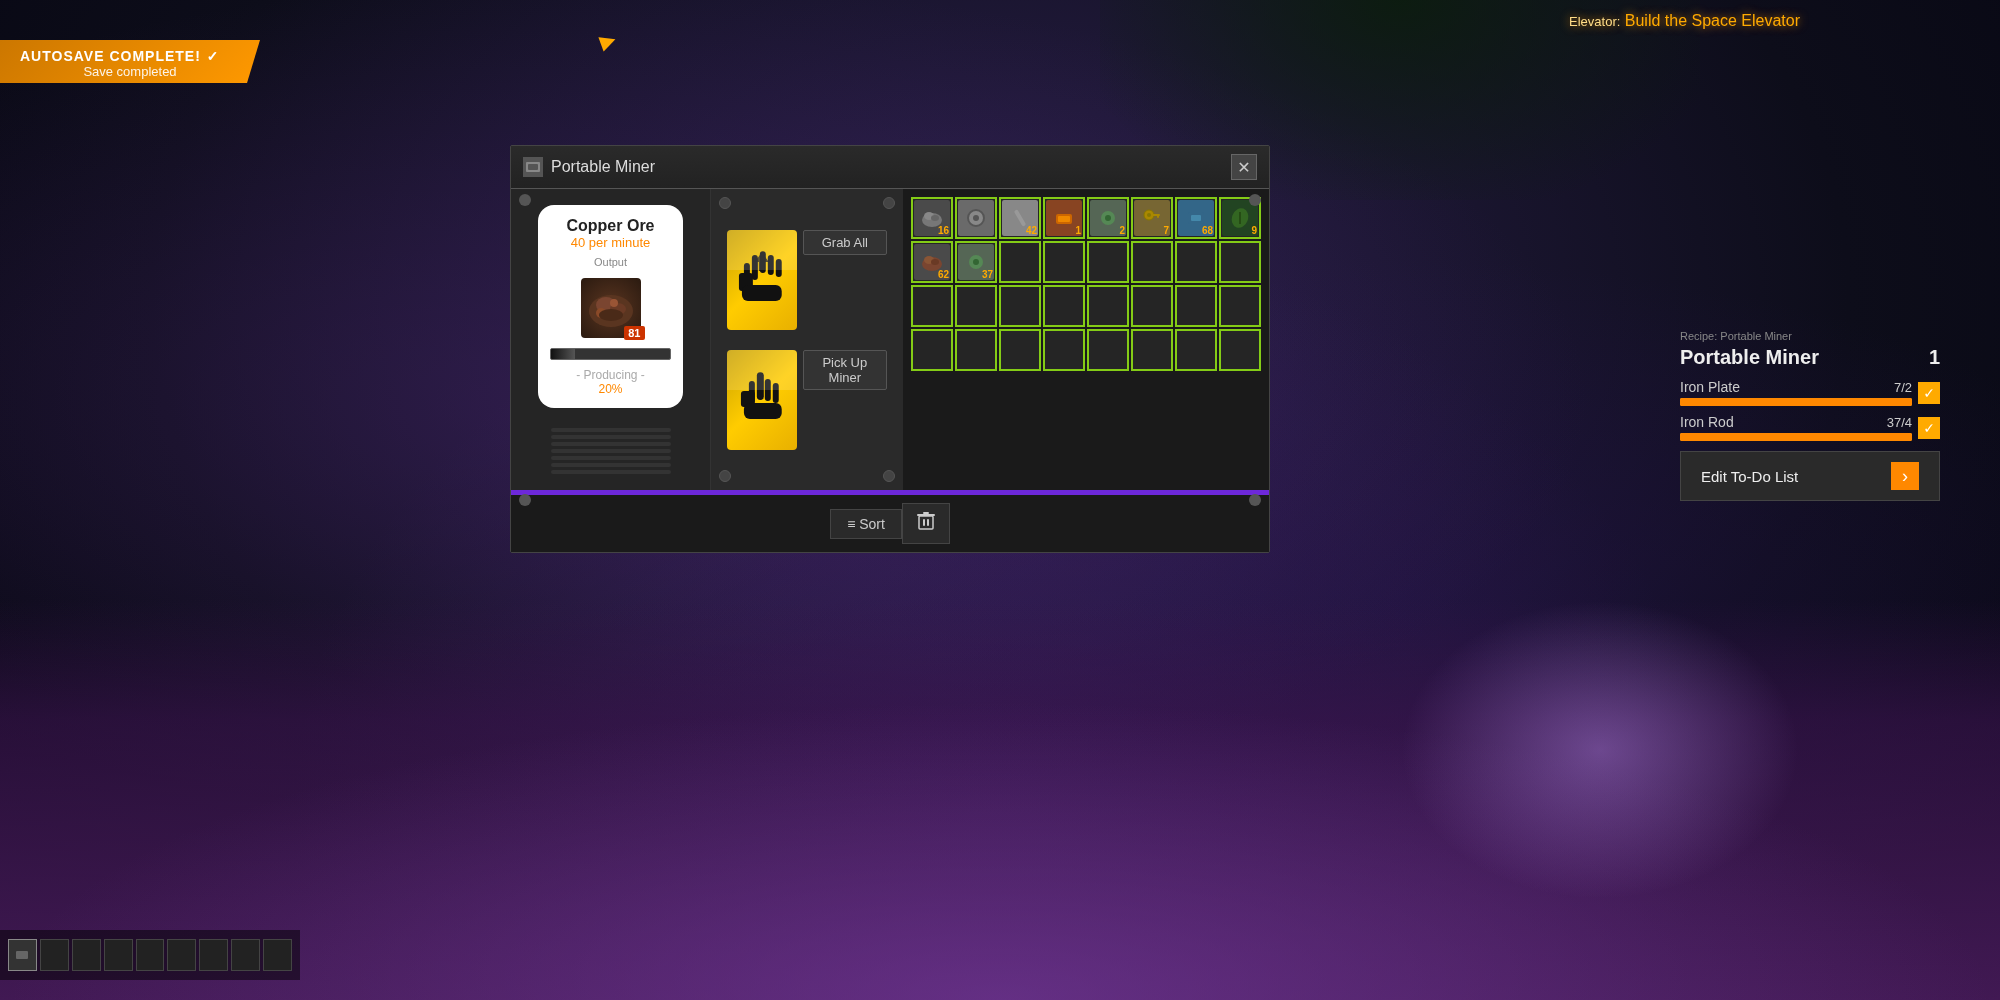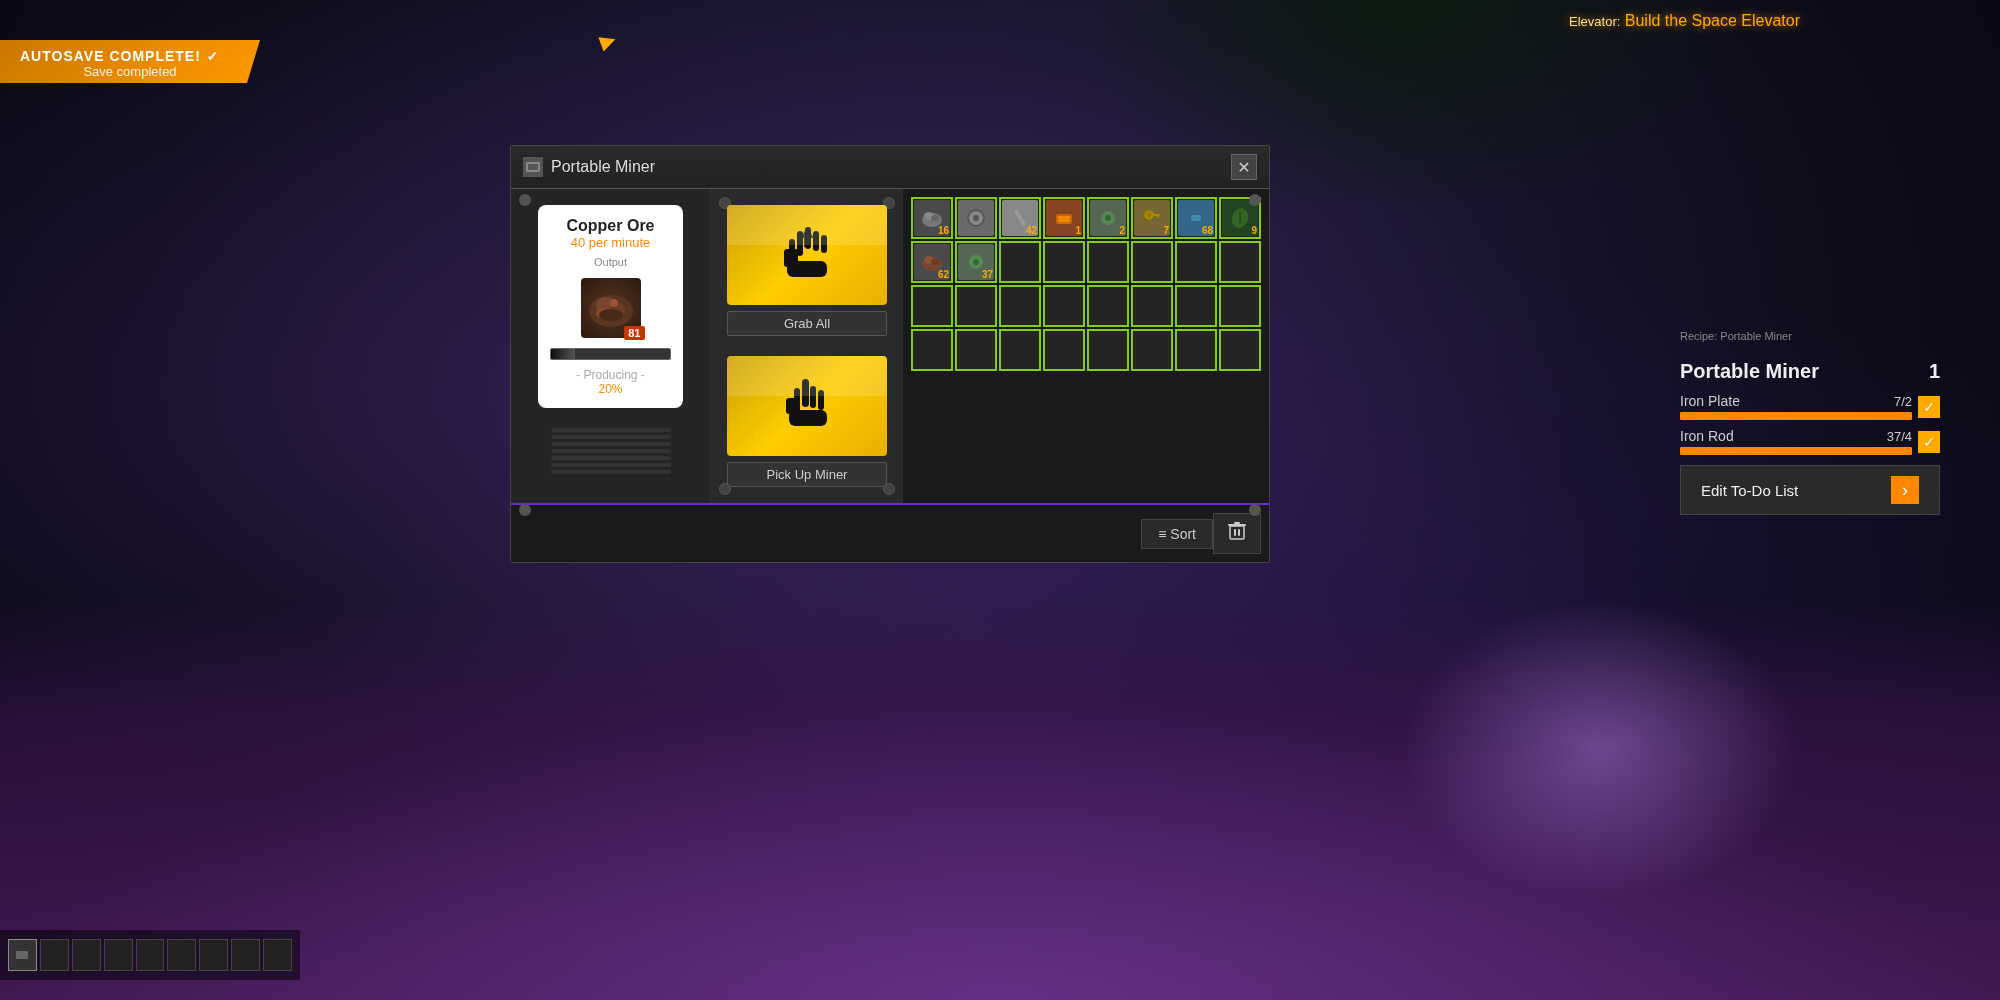--- a/index.html
+++ b/index.html
@@ -178,21 +178,21 @@
     }
 
     
     .dialog-body::before {
       content: '';
     }
 
     
     .output-card {
       background: white;
-      border-radius: 8px;
+      border-radius: 16px;
       padding: 12px;
       width: 145px;
       text-align: center;
       margin: 0 auto;
     }
     .output-card-title {
       font-size: 16px;
       font-weight: bold;
       color: #222;
     }
@@ -292,22 +292,22 @@
       border: 1px solid #555;
     }
     .screw-tl { top: 8px; left: 8px; }
     .screw-tr { top: 8px; right: 8px; }
     .screw-bl { bottom: 8px; left: 8px; }
     .screw-br { bottom: 8px; right: 8px; }
 
     .action-btn {
       width: 160px;
       display: flex;
-      flex-direction: column;
-      align-items: flex-end;
+      flex-direction: row;
+      align-items: flex-start;
       gap: 6px;
       cursor: pointer;
     }
     .action-btn-img {
       width: 160px;
       height: 100px;
       background: linear-gradient(135deg, #c8a000, #ffcc00, #e8b000);
       border-radius: 4px;
       display: flex;
       align-items: center;
@@ -361,25 +361,25 @@
       bottom: 1px;
       right: 2px;
       font-size: 10px;
       color: #ffaa00;
       font-weight: bold;
     }
 
     
     .dialog-bottom {
       display: flex;
-      justify-content: flex-end;
+      justify-content: center;
       align-items: center;
       padding: 8px;
       background: #1a1a1a;
-      border-top: 2px solid #6d28d9;
+      border-top: 5px solid #6d28d9;
     }
     .sort-btn {
       background: #2a2a2a;
       border: 1px solid #444;
       color: #ccc;
       padding: 6px 16px;
       font-size: 14px;
       cursor: pointer;
       display: flex;
       align-items: center;
@@ -397,21 +397,21 @@
     
     .recipe-panel {
       position: absolute;
       top: 330px;
       right: 60px;
       width: 260px;
     }
     .recipe-label {
       font-size: 11px;
       color: #888;
-      margin-bottom: 18px;
+      margin-bottom: 4px;
     }
     .recipe-title {
       font-size: 20px;
       color: #eee;
       font-weight: bold;
       margin-bottom: 10px;
       display: flex;
       justify-content: space-between;
       align-items: center;
     }

